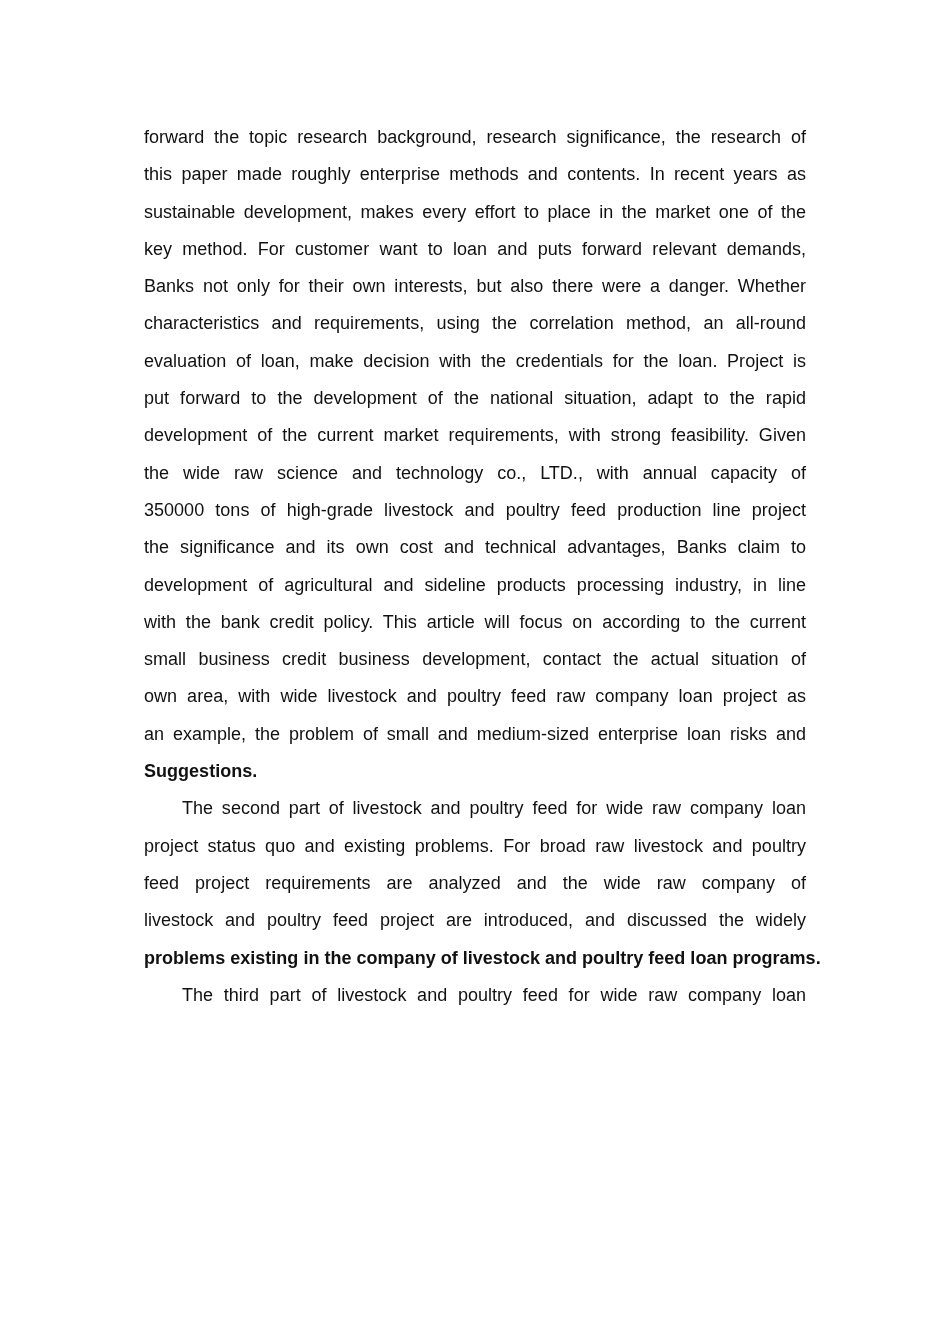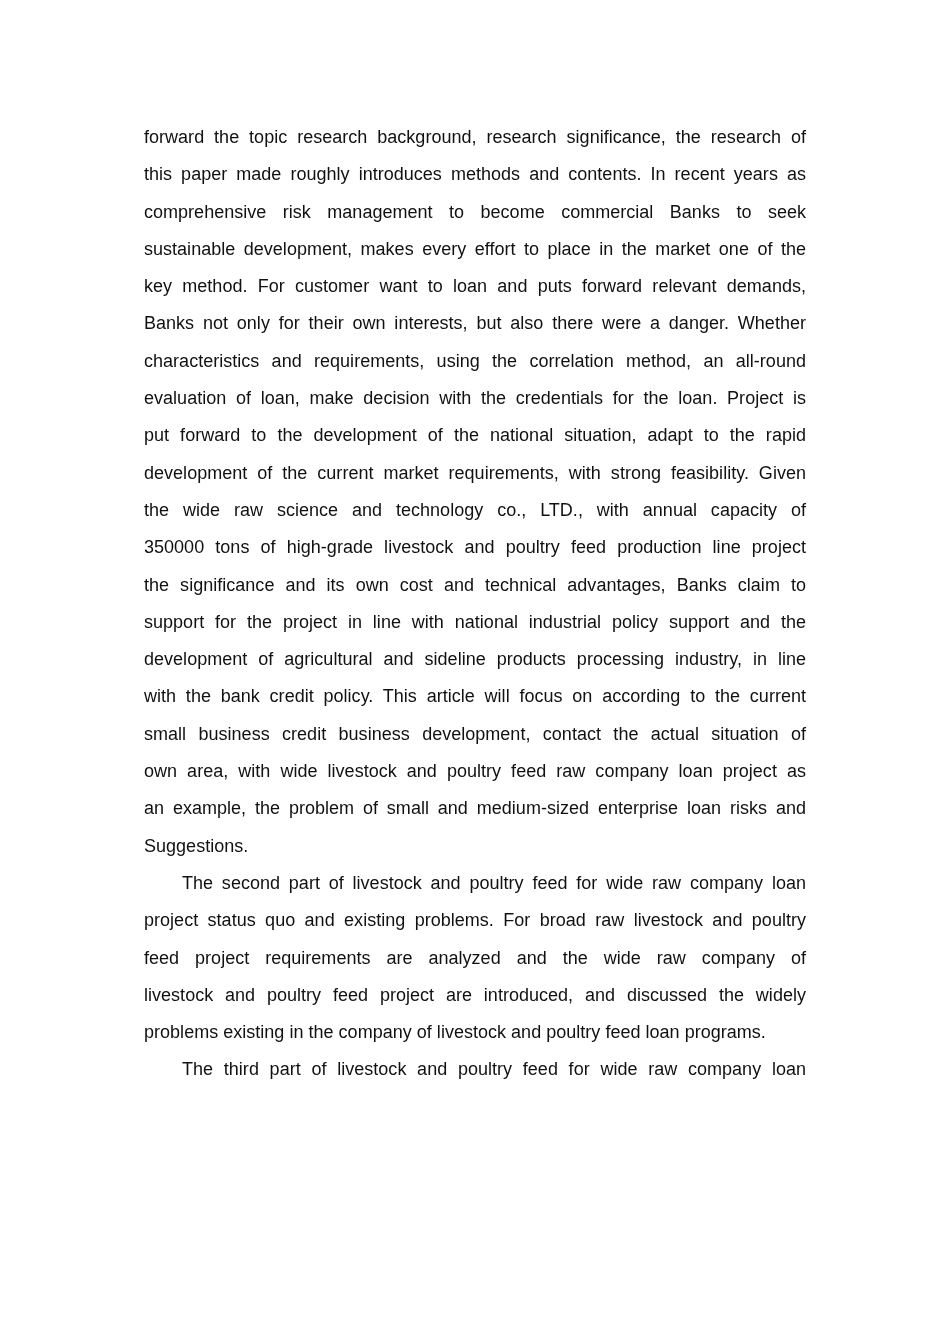--- a/index.html
+++ b/index.html
@@ -25,44 +25,43 @@
       color: #111111;
       height: 37.3px;
       line-height: 26px;
       white-space: nowrap;
       text-align: justify;
       text-align-last: justify;
       letter-spacing: 0.02px;
     }
     .line.last {
       text-align-last: left;
+      font-weight: bold;
     }
     .line.indent {
       padding-left: 38px;
     }
   </style>
 </head>
 <body>
 
 <div class="page">
   <div>
     <div class="line">forward the topic research background, research significance, the research of</div>
-    <div class="line">this paper made roughly introduces methods and contents. In recent years as</div>
-    <div class="line">comprehensive risk management to become commercial Banks to seek</div>
+    <div class="line">this paper made roughly enterprise methods and contents. In recent years as</div>
     <div class="line">sustainable development, makes every effort to place in the market one of the</div>
     <div class="line">key method. For customer want to loan and puts forward relevant demands,</div>
     <div class="line">Banks not only for their own interests, but also there were a danger. Whether</div>
     <div class="line">characteristics and requirements, using the correlation method, an all-round</div>
     <div class="line">evaluation of loan, make decision with the credentials for the loan. Project is</div>
     <div class="line">put forward to the development of the national situation, adapt to the rapid</div>
     <div class="line">development of the current market requirements, with strong feasibility. Given</div>
     <div class="line">the wide raw science and technology co., LTD., with annual capacity of</div>
     <div class="line">350000 tons of high-grade livestock and poultry feed production line project</div>
     <div class="line">the significance and its own cost and technical advantages, Banks claim to</div>
-    <div class="line">support for the project in line with national industrial policy support and the</div>
     <div class="line">development of agricultural and sideline products processing industry, in line</div>
     <div class="line">with the bank credit policy. This article will focus on according to the current</div>
     <div class="line">small business credit business development, contact the actual situation of</div>
     <div class="line">own area, with wide livestock and poultry feed raw company loan project as</div>
     <div class="line">an example, the problem of small and medium-sized enterprise loan risks and</div>
     <div class="line last">Suggestions.</div>
   </div>
   <div>
     <div class="line indent">The second part of livestock and poultry feed for wide raw company loan</div>
     <div class="line">project status quo and existing problems. For broad raw livestock and poultry</div>

